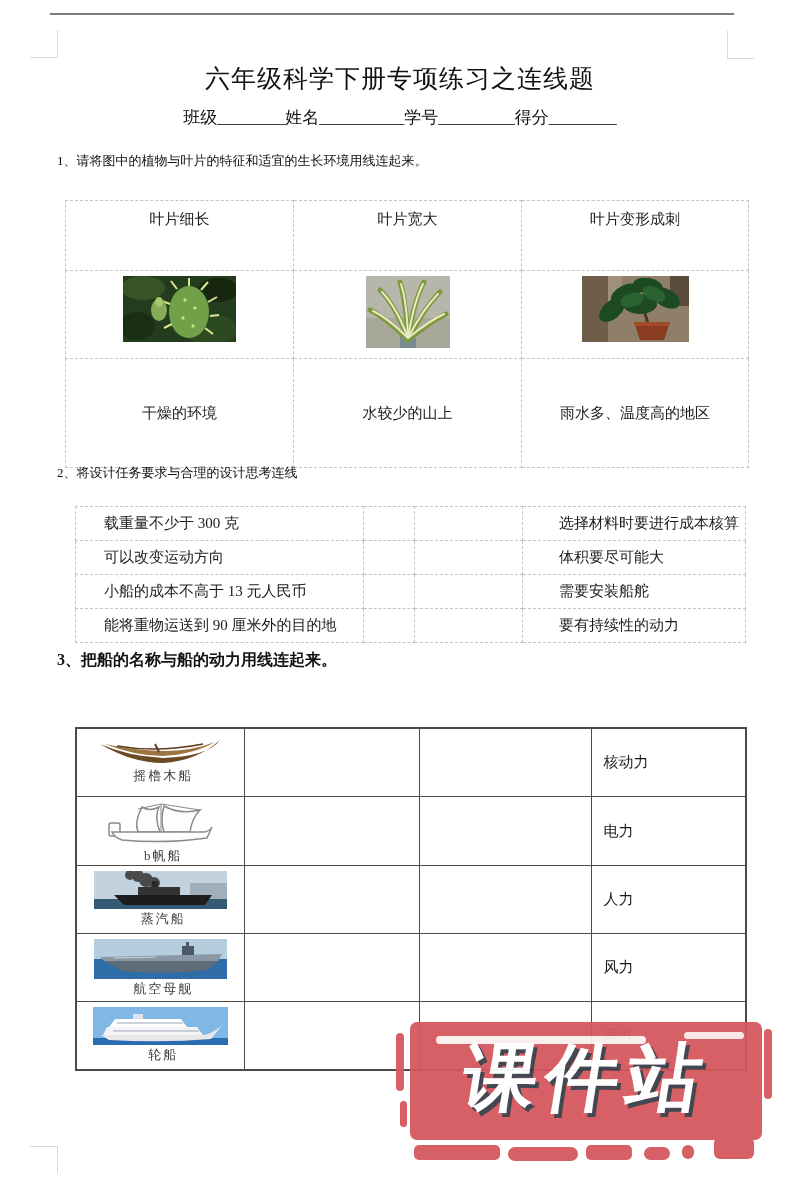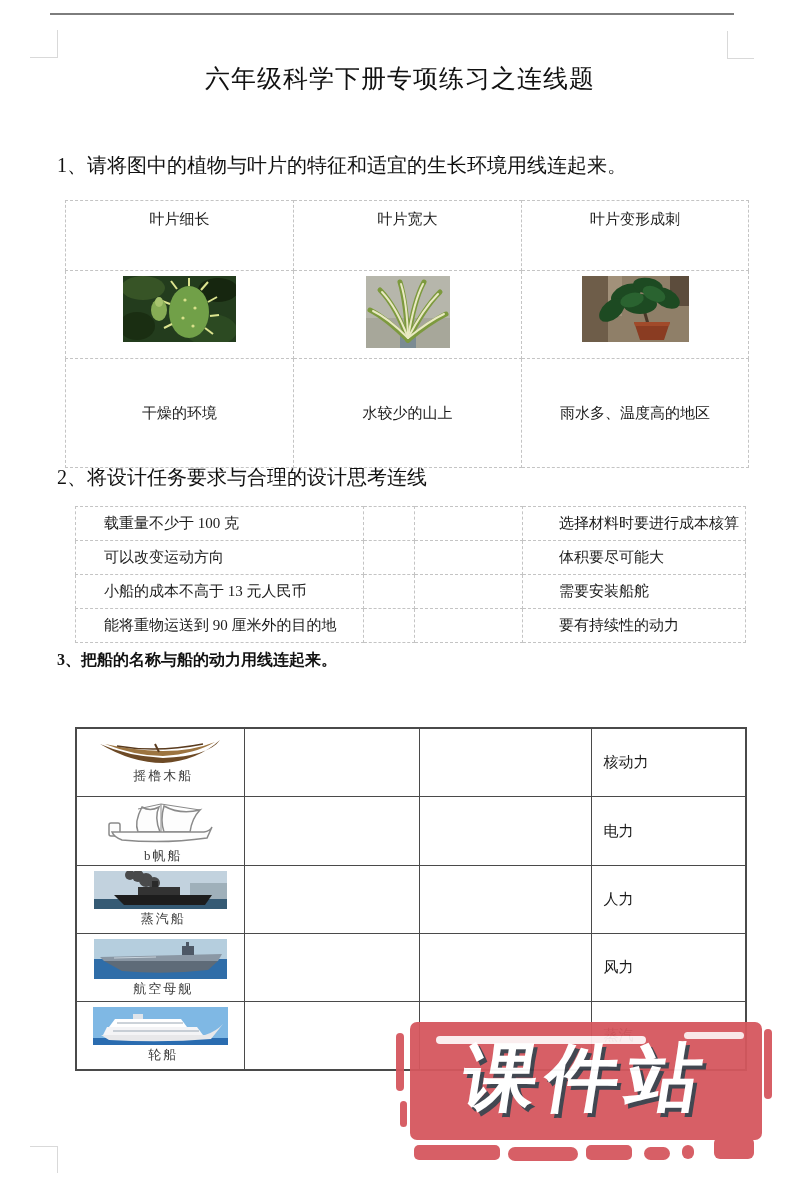--- a/index.html
+++ b/index.html
@@ -11,21 +11,21 @@
   .top-rule{position:absolute;left:50px;top:13px;width:684px;height:2px;background:#7d7d7d;}
   
   .mark{position:absolute;}
   .mark-tl{left:30px;top:30px;width:27px;height:27px;border-right:1px solid #d9d9d9;border-bottom:1px solid #d9d9d9;}
   .mark-tr{left:727px;top:31px;width:26px;height:27px;border-left:1px solid #d9d9d9;border-bottom:1px solid #d9d9d9;}
   .mark-bl{left:30px;top:1146px;width:27px;height:26px;border-right:1px solid #d9d9d9;border-top:1px solid #d9d9d9;}
 
   .title{position:absolute;left:0;top:62px;width:800px;text-align:center;font-size:25px;letter-spacing:1px;color:#111;}
   .info-line{position:absolute;left:0;top:106px;width:800px;text-align:center;font-size:17px;color:#111;}
 
-  .prompt{position:absolute;font-size:20px;color:#111;white-space:nowrap;}
+  .prompt{position:absolute;font-size:13px;color:#111;white-space:nowrap;}
   .q1-prompt{left:57px;top:152px;}
   .q2-prompt{left:57px;top:464px;}
   .q3-prompt{left:57px;top:650px;font-weight:bold;font-size:16px;}
   .q4-prompt{left:57px;top:1120px;}
 
   table{border-collapse:collapse;table-layout:fixed;}
   td,th{padding:0;font-weight:normal;}
 
   
   .t1{position:absolute;left:65px;top:200px;width:683px;}
@@ -71,20 +71,21 @@
 <body>
 
 <div id="page">
 
   <div class="top-rule"></div>
   <div class="mark mark-tl"></div>
   <div class="mark mark-tr"></div>
   <div class="mark mark-bl"></div>
 
   <div class="title">六年级科学下册专项练习之连线题</div>
+  <div class="info-line">班级________姓名__________学号_________得分________</div>
 
   <div class="prompt q1-prompt">1、请将图中的植物与叶片的特征和适宜的生长环境用线连起来。</div>
 
   <table class="t1">
     <colgroup>
         <col style="width:228px">
         <col style="width:228px">
         <col style="width:227px">
       </colgroup>
     <tbody>
@@ -180,21 +181,21 @@
 
   <table class="t2">
     <colgroup>
         <col style="width:288px">
         <col style="width:51px">
         <col style="width:108px">
         <col style="width:223px">
       </colgroup>
     <tbody>
         <tr>
-      <td class="c-left">载重量不少于 100 克</td>
+      <td class="c-left">载重量不少于 300 克</td>
       <td></td>
       <td></td>
       <td class="c-right">选择材料时要进行成本核算</td>
     </tr>
     <tr>
       <td class="c-left">可以改变运动方向</td>
       <td></td>
       <td></td>
       <td class="c-right">体积要尽可能大</td>
     </tr>

